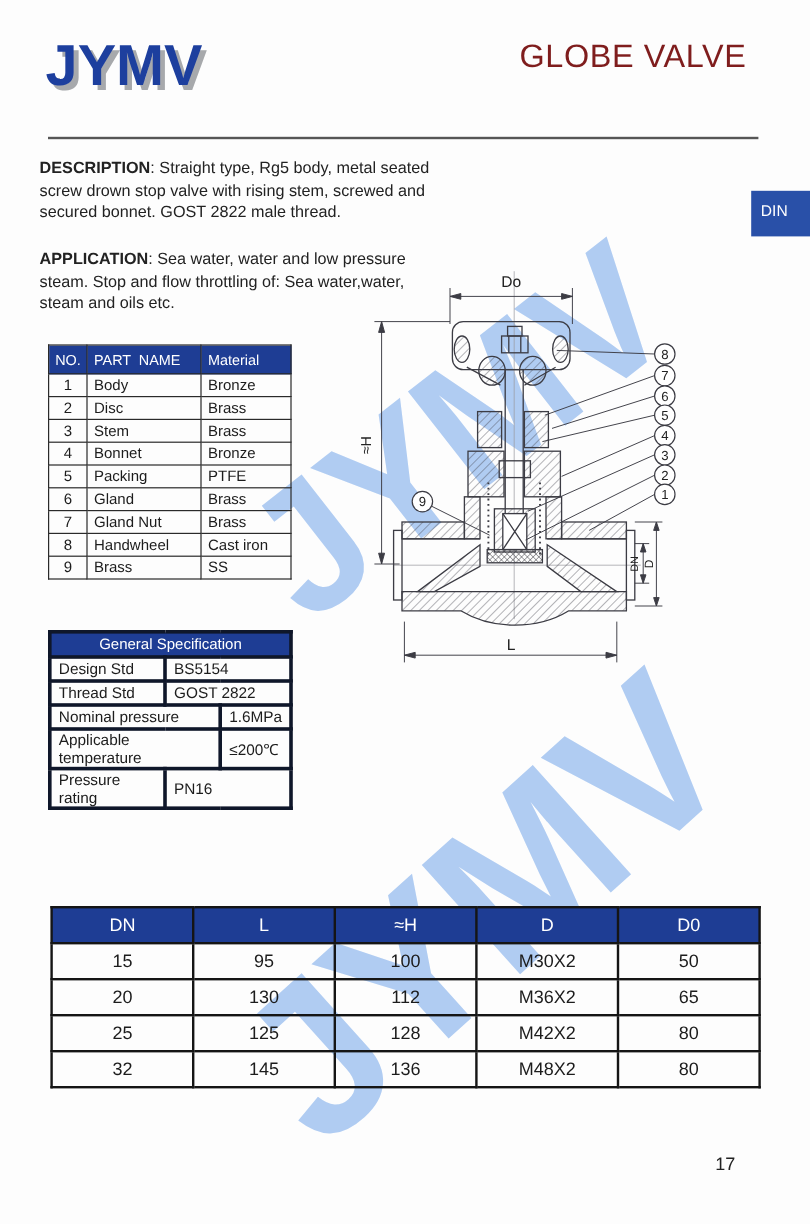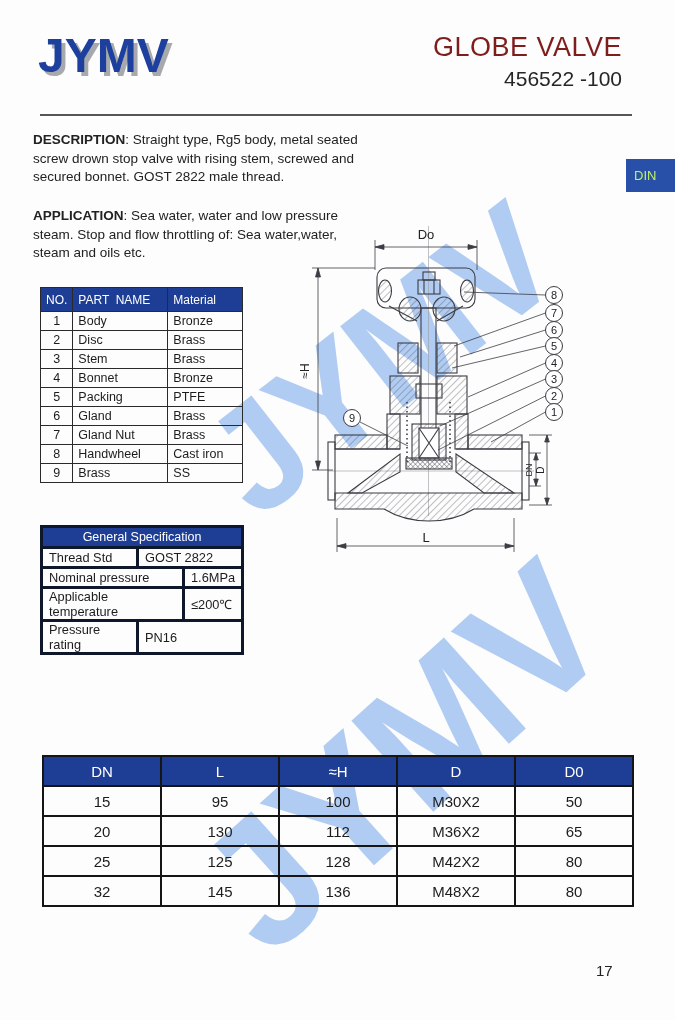--- a/index.html
+++ b/index.html
@@ -33,22 +33,22 @@
   .headrule{ position:absolute; left:40px; top:114px; width:592px; height:2px; background:#565656; }
 
   
   .para { position:absolute; left:33px; width:340px; font-size:13.5px; line-height:18.5px; color:#222; }
   .para b { font-weight:bold; }
   .desc { top:131px; }
   .appl { top:207px; }
 
   
   .din {
-    position:absolute; left:626px; top:159px; width:49px; height:33px;
-    background:#2950a8; color:#bef264; font-size:13px;
+    position:absolute; left:626px; top:159px; width:49px; height:38px;
+    background:#2950a8; color:#ffffff; font-size:13px;
     line-height:33px; padding-left:8px;
   }
 
   
   table { border-collapse:collapse; background:transparent; }
   td, th { font-weight:normal; }
 
   
   .parts { position:absolute; left:40px; top:287px; }
   .parts td { border:1px solid #2a2a2a; font-size:12.5px; height:19px; padding:0 5px; }
@@ -76,21 +76,20 @@
 <div class="page">
 
   <div class="wm wm1">JYMV</div>
   <div class="wm wm2">JYMV</div>
 
   <div class="content">
 
     <div class="logo">JYMV</div>
     <div class="titleblock">
       <div class="title">GLOBE VALVE</div>
-      <div class="model">456522 -100</div>
     </div>
     <div class="headrule"></div>
 
     <div class="din">DIN</div>
 
     <div class="para desc"><b>DESCRIPTION</b><span>: Straight type, Rg5 body, metal seated screw drown stop valve with rising stem, screwed and secured bonnet. GOST 2822 male thread.</span></div>
 
     <div class="para appl"><b>APPLICATION</b><span>: Sea water, water and low pressure steam. Stop and flow throttling of: Sea water,water, steam and oils etc.</span></div>
 
     <table class="parts">
@@ -156,20 +155,24 @@
     <table class="spec">
       <colgroup>
           <col style="width:96px">
           <col style="width:46px">
           <col style="width:52px">
         </colgroup>
       <tbody>
           <tr class="hd">
         <td colspan="3">General Specification</td>
       </tr>
+      <tr>
+            <td>Design Std</td>
+            <td colspan="2">BS5154</td>
+          </tr>
       <tr>
             <td>Thread Std</td>
             <td colspan="2">GOST 2822</td>
           </tr>
       <tr>
             <td colspan="2">Nominal pressure</td>
             <td>1.6MPa</td>
           </tr>
       <tr>
             <td colspan="2">Applicable temperature</td>

